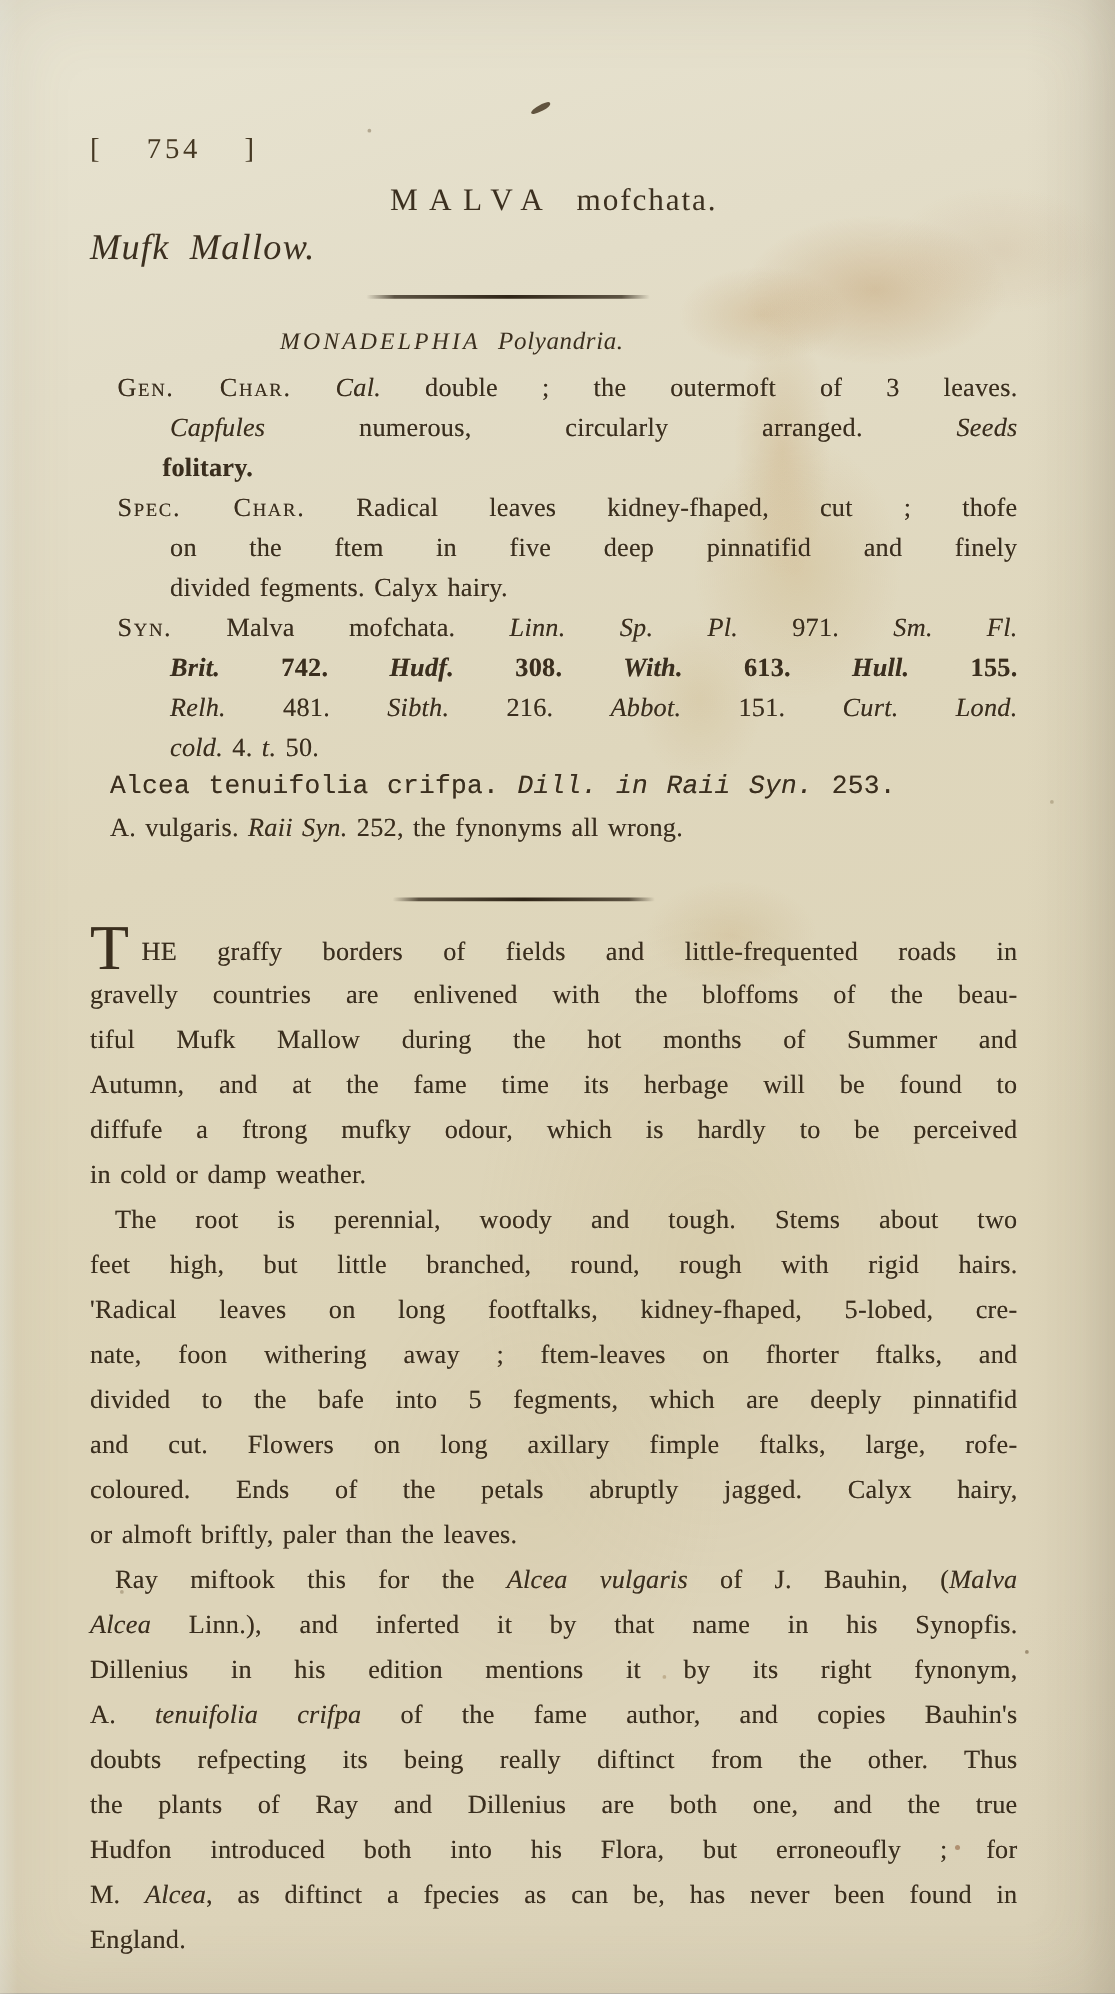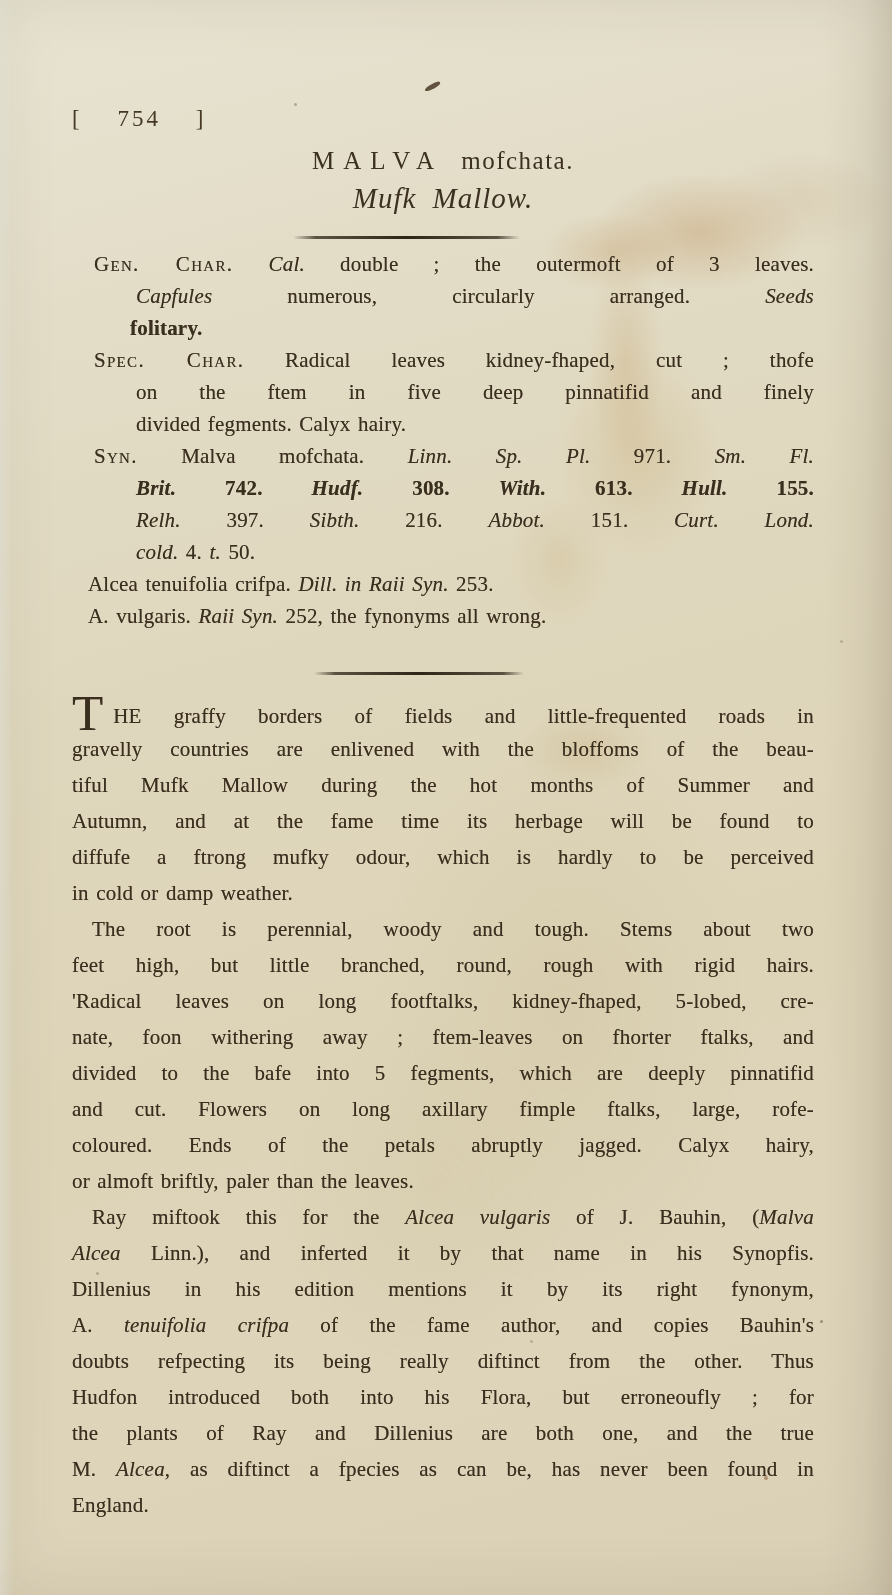--- a/index.html
+++ b/index.html
@@ -35,21 +35,21 @@
     position:absolute;left:424px;top:84px;width:17px;height:5px;
     background:#4a3b26;border-radius:60% 40% 50% 50%;
     transform:rotate(-27deg);opacity:.85;pointer-events:none;
   }
   .column{position:absolute;left:72px;top:0;width:742px;}
   .pagenum{margin-top:106px;text-align:left;font-size:23px;
     letter-spacing:3px;word-spacing:26px;color:#453823;}
   .title{margin-top:15px;text-align:center;font-size:25px;color:#3c3020;}
   .title .genus{letter-spacing:9px;}
   .title .species{margin-left:18px;letter-spacing:1.5px;}
-  .common{margin-top:7px;text-align:center;font-style:italic;font-size:29px;
+  .common{margin-top:7px;font-style:italic;font-size:29px;
     letter-spacing:1px;word-spacing:8px;color:#3c3020;}
   .rule{height:3px;border-radius:2px;
     background:linear-gradient(90deg, rgba(47,37,23,0) 0%, rgba(47,37,23,.75) 10%, #2f2517 50%, rgba(47,37,23,.75) 90%, rgba(47,37,23,0) 100%);}
   .rule1{margin-top:21px;margin-left:221px;width:227px;}
   .rule2{margin-top:40px;margin-left:242px;width:210px;}
   .classif{margin-top:23px;padding-left:152px;font-style:italic;font-size:20px;}
   .classif .cls{letter-spacing:2.5px;font-size:19px;}
   .classif .ord{margin-left:14px;font-size:20px;letter-spacing:.5px;}
   .entries{margin-top:9px;}
   .line{position:relative;white-space:nowrap;}
@@ -82,33 +82,36 @@
     <div class="pagenum">[ 754 ]</div>
 
     <div class="title">
       <span class="genus">MALVA</span><span class="species">mofchata.</span>
     </div>
 
     <div class="common">Mufk Mallow.</div>
 
     <div class="rule rule1"></div>
 
+    <div class="classif">
+      <span class="cls">MONADELPHIA</span><span class="ord">Polyandria.</span>
+    </div>
 
     <div class="entries" id="entries">
         <div class="line el j" style="padding-left: 22px;"><span class="sc">Gen. Char.</span><span>  </span><span class="it">Cal.</span><span> double ; the outermoft of 3 leaves.</span></div>
         <div class="line el j" style="padding-left: 64px;"><span class="it">Capfules</span><span> numerous, circularly arranged.  </span><span class="it">Seeds</span></div>
         <div class="line el l" style="padding-left: 58px; font-weight: bold;"><span>folitary.</span></div>
         <div class="line el j" style="padding-left: 22px;"><span class="sc">Spec. Char.</span><span>  Radical leaves kidney-fhaped, cut ; thofe</span></div>
         <div class="line el j" style="padding-left: 64px;"><span>on the ftem in five deep pinnatifid and finely</span></div>
         <div class="line el l" style="padding-left: 64px;"><span>divided fegments.  Calyx hairy.</span></div>
         <div class="line el j" style="padding-left: 22px;"><span class="sc">Syn.</span><span>  Malva mofchata.  </span><span class="it">Linn. Sp. Pl.</span><span> 971.  </span><span class="it">Sm. Fl.</span></div>
         <div class="line el j" style="padding-left: 64px; font-weight: bold;"><span class="it">Brit.</span><span> 742.  </span><span class="it">Hudf.</span><span> 308.  </span><span class="it">With.</span><span> 613.  </span><span class="it">Hull.</span><span> 155.</span></div>
-        <div class="line el j" style="padding-left: 64px;"><span class="it">Relh.</span><span> 397.  </span><span class="it">Sibth.</span><span> 216.  </span><span class="it">Abbot.</span><span> 151.  </span><span class="it">Curt. Lond.</span></div>
+        <div class="line el j" style="padding-left: 64px;"><span class="it">Relh.</span><span> 481.  </span><span class="it">Sibth.</span><span> 216.  </span><span class="it">Abbot.</span><span> 151.  </span><span class="it">Curt. Lond.</span></div>
         <div class="line el l" style="padding-left: 64px;"><span class="it">cold.</span><span> 4. </span><span class="it">t.</span><span> 50.</span></div>
-        <div class="line el l" style="padding-left: 16px;"><span>Alcea tenuifolia crifpa.  </span><span class="it">Dill. in Raii Syn.</span><span> 253.</span></div>
+        <div class="line el l" style="padding-left: 16px; font-family: Liberation Mono, monospace;"><span>Alcea tenuifolia crifpa.  </span><span class="it">Dill. in Raii Syn.</span><span> 253.</span></div>
         <div class="line el l" style="padding-left: 16px;"><span>A. vulgaris.  </span><span class="it">Raii Syn.</span><span> 252, the fynonyms all wrong.</span></div>
       </div>
 
     <div class="rule rule2"></div>
 
     <div class="body-block" id="body">
         <div class="line bl j"><span class="dc">T</span><span>HE graffy borders of fields and little-frequented roads in</span></div>
         <div class="line bl j"><span>gravelly countries are enlivened with the bloffoms of the beau-</span></div>
         <div class="line bl j"><span>tiful Mufk Mallow during the hot months of Summer and</span></div>
         <div class="line bl j"><span>Autumn, and at the fame time its herbage will be found to</span></div>
@@ -120,21 +123,21 @@
         <div class="line bl j"><span>nate, foon withering away ; ftem-leaves on fhorter ftalks, and</span></div>
         <div class="line bl j"><span>divided to the bafe into 5 fegments, which are deeply pinnatifid</span></div>
         <div class="line bl j"><span>and cut.  Flowers on long axillary fimple ftalks, large, rofe-</span></div>
         <div class="line bl j"><span>coloured.  Ends of the petals abruptly jagged.  Calyx hairy,</span></div>
         <div class="line bl l"><span>or almoft briftly, paler than the leaves.</span></div>
         <div class="line bl j" style="padding-left: 20px;"><span>Ray miftook this for the </span><span class="it">Alcea vulgaris</span><span> of J. Bauhin, (</span><span class="it">Malva</span></div>
         <div class="line bl j"><span class="it">Alcea</span><span> Linn.), and inferted it by that name in his Synopfis.</span></div>
         <div class="line bl j"><span>Dillenius in his edition mentions it by its right fynonym,</span></div>
         <div class="line bl j"><span>A. </span><span class="it">tenuifolia crifpa</span><span> of the fame author, and copies Bauhin's</span></div>
         <div class="line bl j"><span>doubts refpecting its being really diftinct from the other.  Thus</span></div>
+        <div class="line bl j"><span>the plants of Ray and Dillenius are both one, and the true</span></div>
         <div class="line bl j"><span>Hudfon introduced both into his Flora, but erroneoufly ; for</span></div>
-        <div class="line bl j"><span>the plants of Ray and Dillenius are both one, and the true</span></div>
         <div class="line bl j"><span>M. </span><span class="it">Alcea</span><span>, as diftinct a fpecies as can be, has never been found in</span></div>
         <div class="line bl l"><span>England.</span></div>
       </div>
   </div>
 
   <div class="vignette"></div>
 </div>
 
 </body></html>

